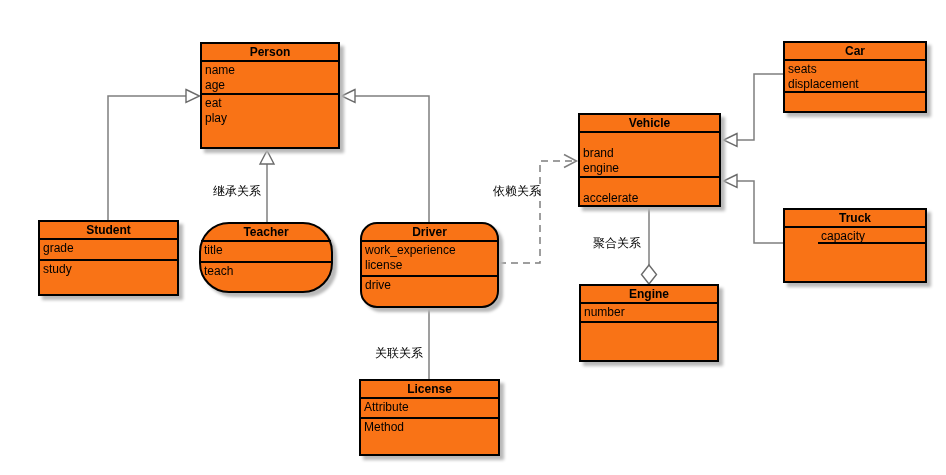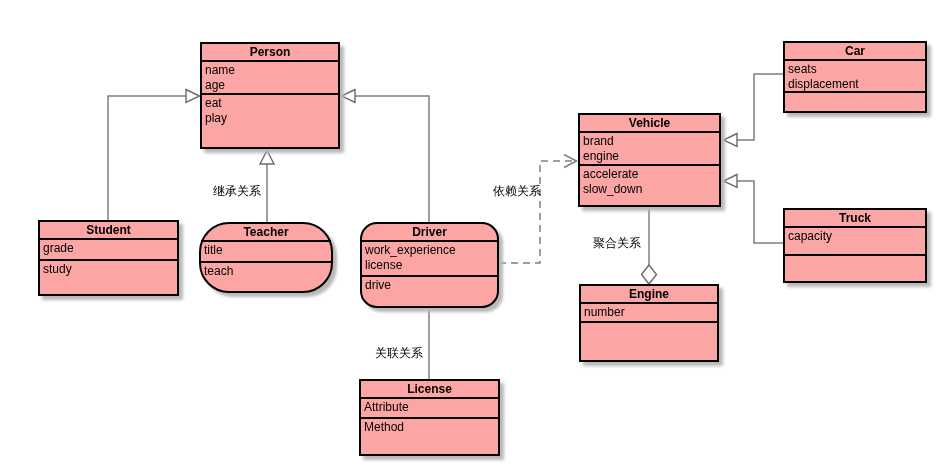--- a/index.html
+++ b/index.html
@@ -29,21 +29,21 @@
     stroke-width: 1.5;
   }
   .diamond {
     fill: #ffffff;
     stroke: #6b6b6b;
     stroke-width: 1.4;
   }
   .uml-class {
     position: absolute;
     box-sizing: border-box;
-    background: #fca5a5;
+    background: #f97316;
     border: 2px solid #000000;
     box-shadow: 4px 4px 3px #b9b9b9;
     display: flex;
     flex-direction: column;
     font-size: 12px;
     line-height: 15px;
     color: #000000;
   }
   .cls-title {
     flex: 0 0 auto;
@@ -150,21 +150,21 @@
 license</div>
     <div class="cls-methods">drive</div>
   </div>
 
   <div class="uml-class" style="left:359px; top:379px; width:141px; height:77px;">
     <div class="cls-title">License</div>
     <div class="cls-attrs" style="height:20px;">Attribute</div>
     <div class="cls-methods">Method</div>
   </div>
 
-  <div class="uml-class" style="left:578px; top:113px; width:143px; height:94px;">
+  <div class="uml-class" style="left:578px; top:113px; width:143px; height:94px;gap:12px;">
     <div class="cls-title">Vehicle</div>
     <div class="cls-attrs" style="height:33px;">brand
 engine</div>
     <div class="cls-methods">accelerate
 slow_down</div>
   </div>
 
   <div class="uml-class" style="left:579px; top:284px; width:140px; height:78px;">
     <div class="cls-title">Engine</div>
     <div class="cls-attrs" style="height:19px;">number</div>
@@ -173,21 +173,21 @@
 
   <div class="uml-class" style="left:783px; top:41px; width:144px; height:72px;">
     <div class="cls-title">Car</div>
     <div class="cls-attrs" style="height:32px;">seats
 displacement</div>
     <div class="cls-methods"></div>
   </div>
 
   <div class="uml-class" style="left:783px; top:208px; width:144px; height:75px;">
     <div class="cls-title">Truck</div>
-    <div class="cls-attrs" style="height:28px;">capacity</div>
+    <div class="cls-attrs" style="height:16px;margin-left:33px;">capacity</div>
     <div class="cls-methods"></div>
   </div>
 
   <div class="edge-label" style="left:213px; top:184px;">继承关系</div>
   <div class="edge-label" style="left:493px; top:184px;">依赖关系</div>
   <div class="edge-label" style="left:375px; top:346px;">关联关系</div>
   <div class="edge-label" style="left:593px; top:236px;">聚合关系</div>
 
 </div>
 

